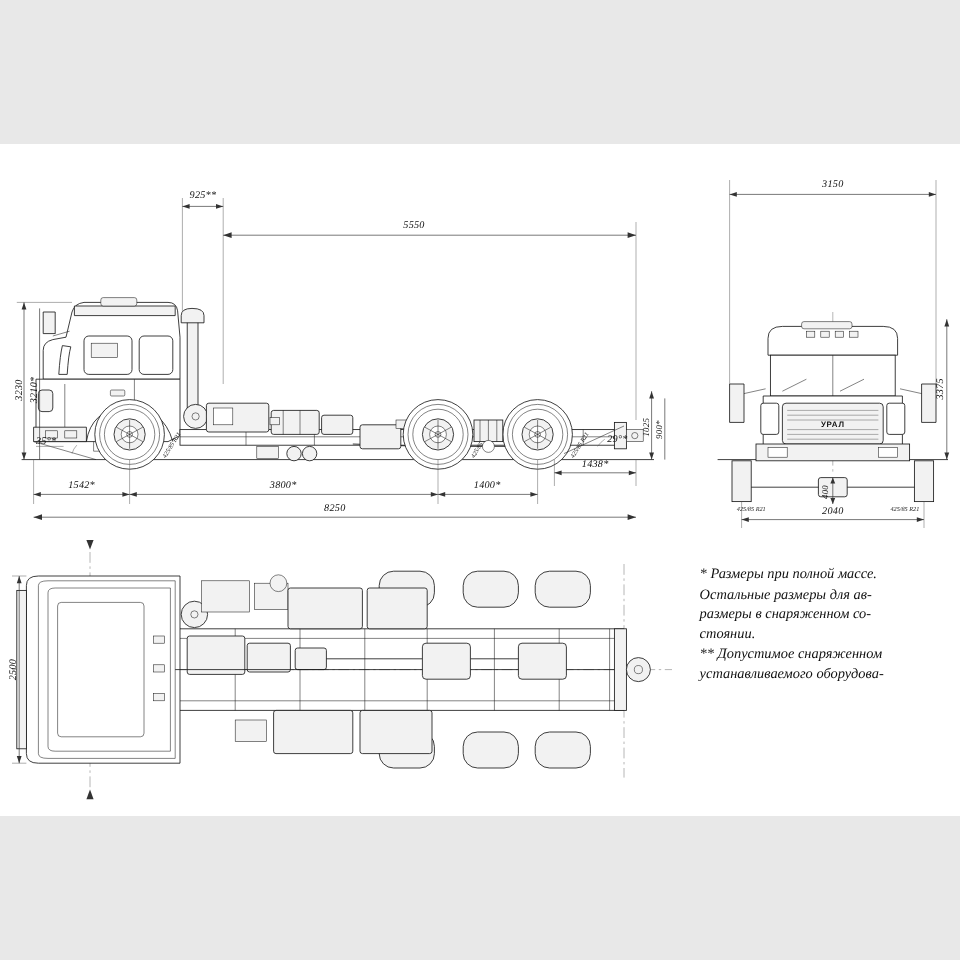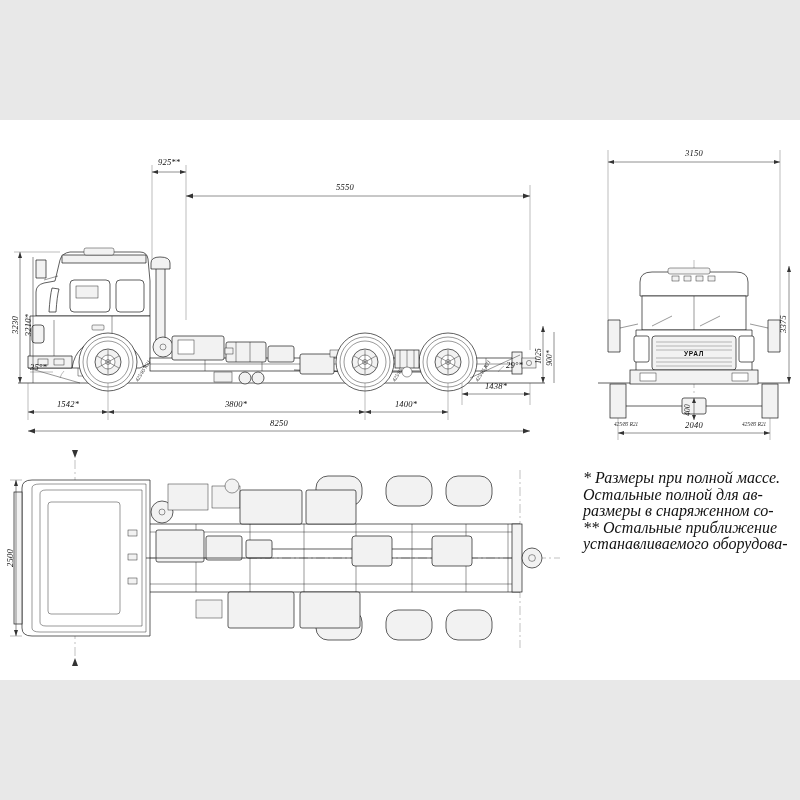--- a/index.html
+++ b/index.html
@@ -33,21 +33,21 @@
     font-family:"Liberation Serif",serif;
     font-size:5.2px;font-style:italic;fill:#222;
   }
   .logo{
     font-family:"Liberation Sans",sans-serif;
     font-size:6.6px;font-weight:bold;fill:#111;letter-spacing:.6px;
   }
   #notes{
     position:absolute;left:583px;top:470px;width:215px;
     font-family:"Liberation Serif",serif;
-    font-style:italic;font-size:16px;line-height:16.5px;
+    font-style:italic;font-size:12px;line-height:16.5px;
     color:#111;
   }
   #notes p{margin:0;}
 </style>
 </head>
 <body>
 
 <div id="sheet">
 <svg width="800" height="560" viewBox="0 0 800 560">
 
@@ -441,17 +441,18 @@
       <path fill="#333" d="M16 516 l-2 -6 h4 Z"></path>
       <text class="dimtxt" transform="rotate(-90 13 438)" x="13" y="438" text-anchor="middle">2500</text>
     </g>
   </g>
 
 </svg>
 </div>
 
 <div id="notes">
   <p>* Размеры при полной массе.</p>
-  <p>Остальные полной для ав-</p>
+  <p>Остальные размеры для ав-</p>
   <p>размеры в снаряженном со-</p>
-  <p>** Остальные приближение</p>
+  <p>стоянии.</p>
+  <p>** Допустимое снаряженном</p>
   <p>устанавливаемого оборудова-</p>
 </div>
 
 </body></html>

